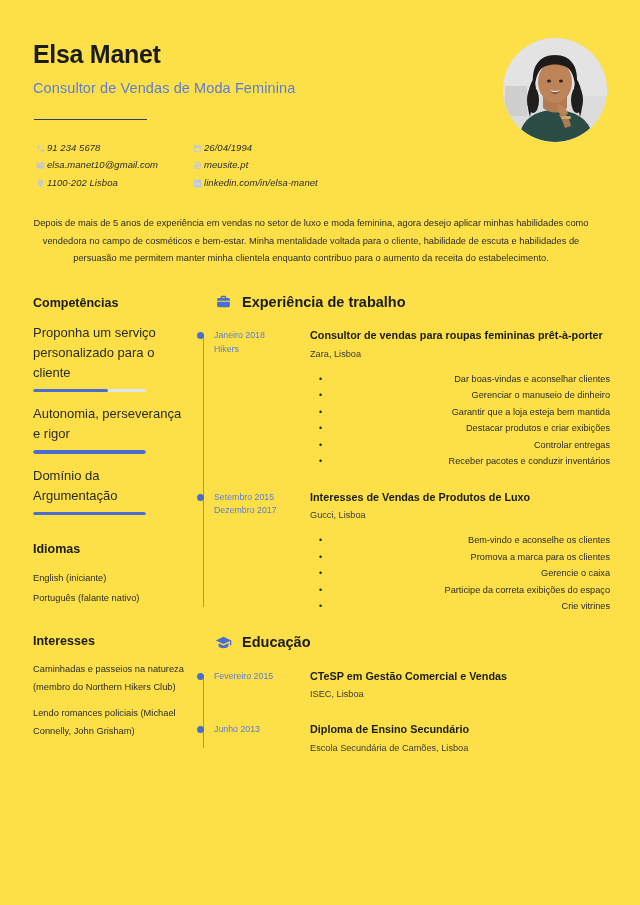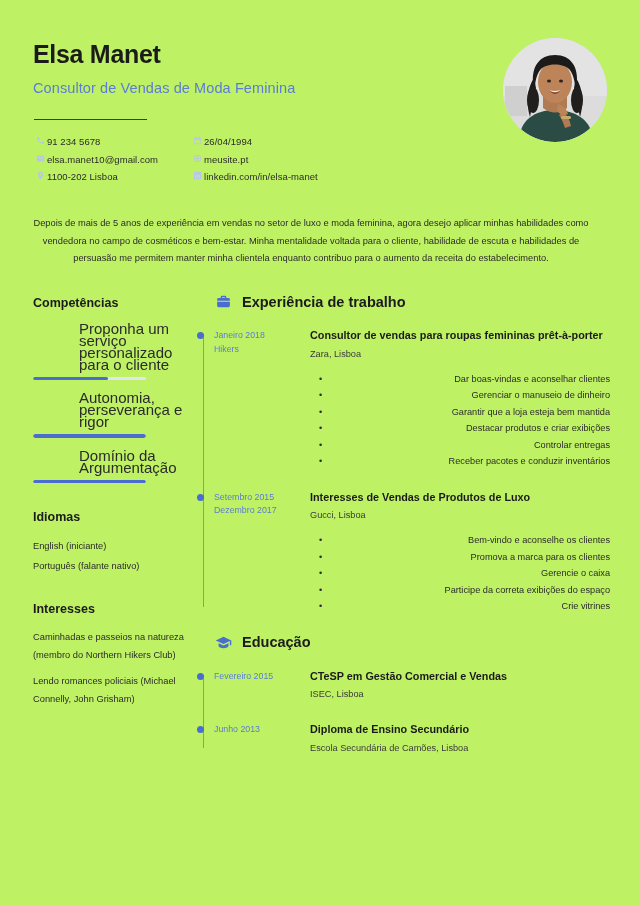--- a/index.html
+++ b/index.html
@@ -9,21 +9,21 @@
     height: 905px;
     background: #ffffff;
     font-family: "Liberation Sans", sans-serif;
     -webkit-font-smoothing: antialiased;
   }
 
   .page {
     position: relative;
     width: 640px;
     height: 905px;
-    background: #bef264;
+    background: #fde047;
     overflow: hidden;
   }
 
   
   .header {
     position: absolute;
     left: 0; top: 0;
     width: 640px;
     height: 205px;
   }
@@ -72,23 +72,24 @@
   }
   .contact-col {
     position: absolute;
     top: 0;
   }
   .contact-col.left  { left: 0;   width: 165px; }
   .contact-col.right { left: 157px; width: 300px; }
 
   .contact-row {
     display: flex;
-    align-items: flex-start;
+    align-items: flex-end;
     height: 16.5px;
     margin-bottom: 1px;
+    font-style: italic;
   }
   .contact-icon {
     width: 14px;
     flex: 0 0 14px;
     display: flex;
     align-items: center;
     justify-content: center;
     color: #b9c6e8;
   }
   .contact-icon svg { display: block; }
@@ -119,24 +120,23 @@
   .side-heading {
     font-size: 12.5px;
     font-weight: bold;
     color: #1b1b1b;
     margin-bottom: 13px;
   }
   .side-heading.spaced { margin-top: 27px; }
 
   .skill { margin-bottom: 12px; }
   .skill-label {
-    font-size: 15px;
-    line-height: 12px;
-    color: #2b2b2b;
-    margin-left: 46px;
+    font-size: 13px;
+    line-height: 20px;
+    color: #2b2b2b;
   }
   .skill-track {
     margin-top: 6px;
     width: 113px;
     height: 3.4px;
     border-radius: 2px;
     background: #dfe5f8;
     overflow: hidden;
   }
   .skill-fill {

